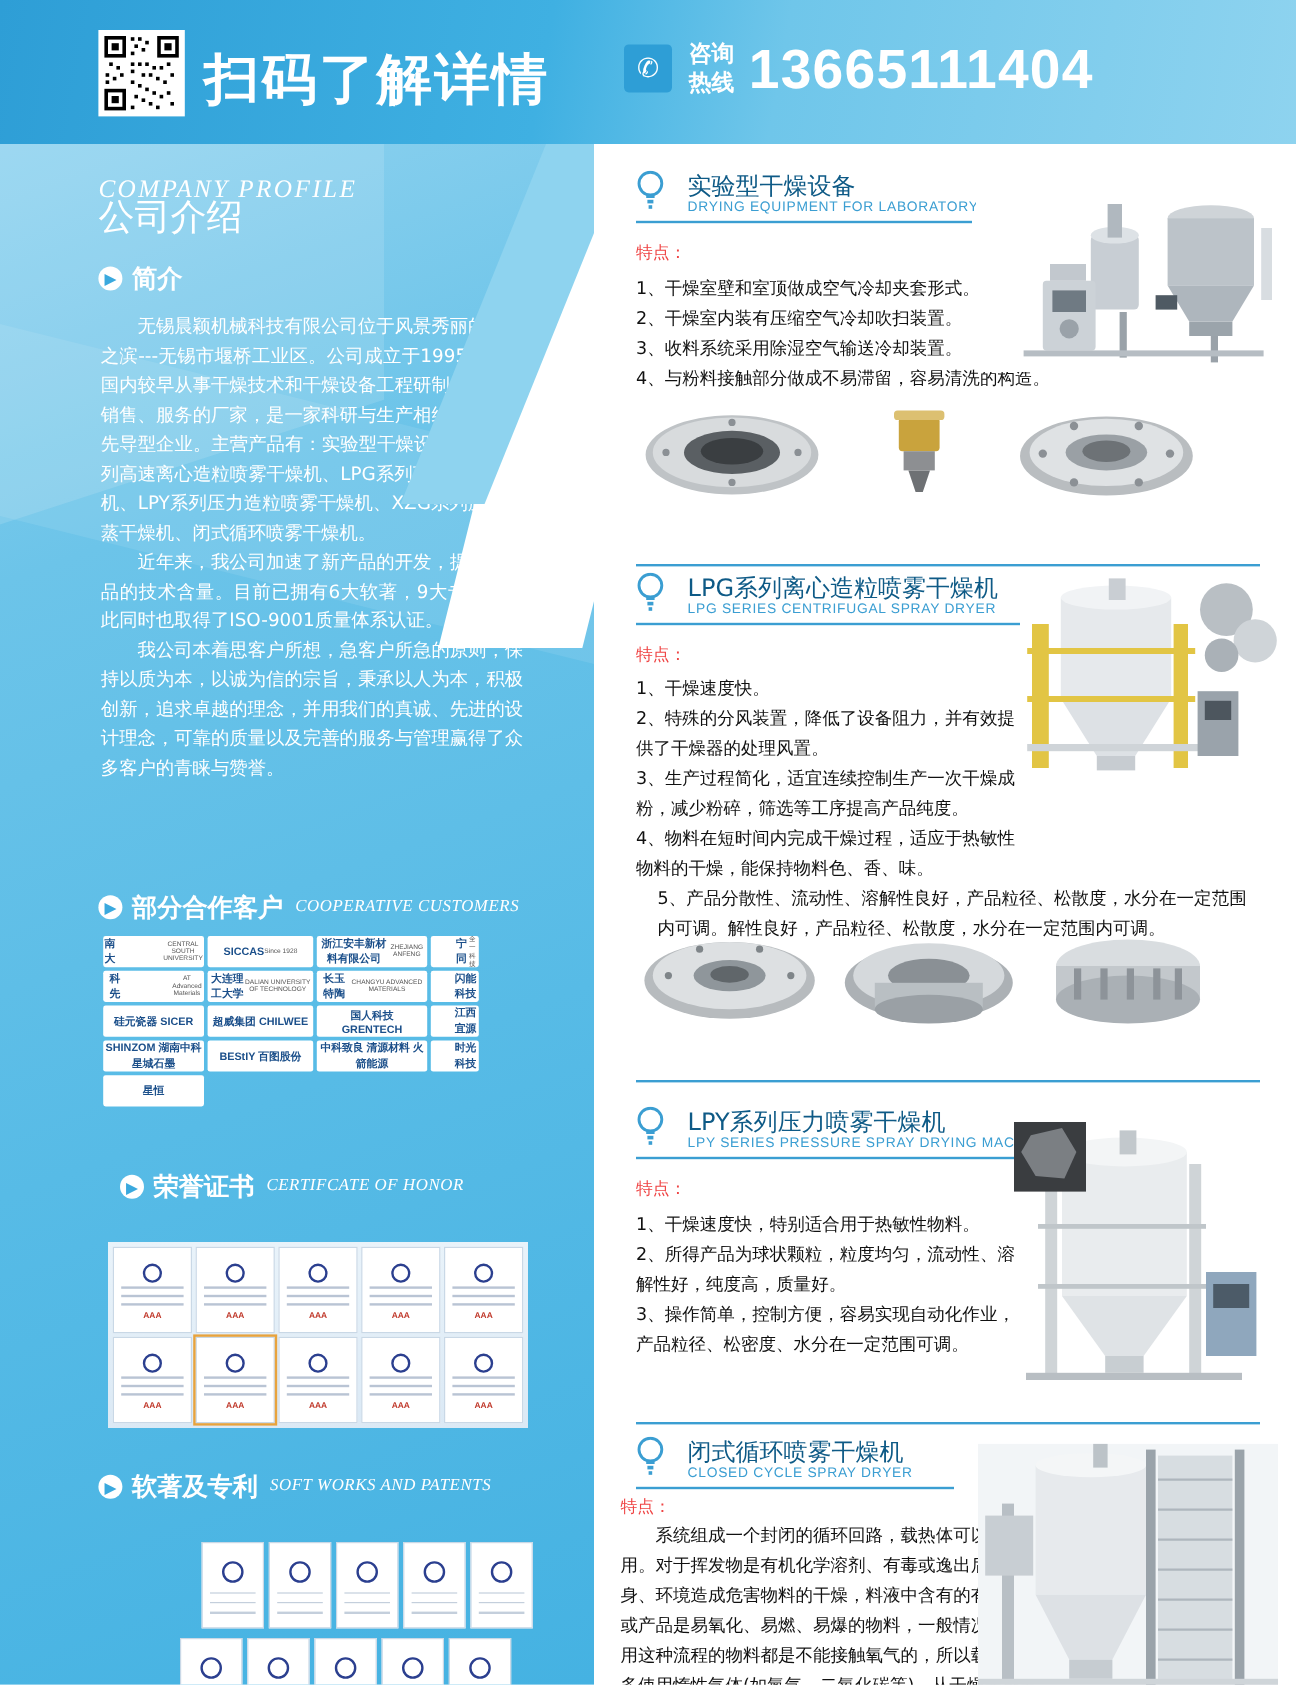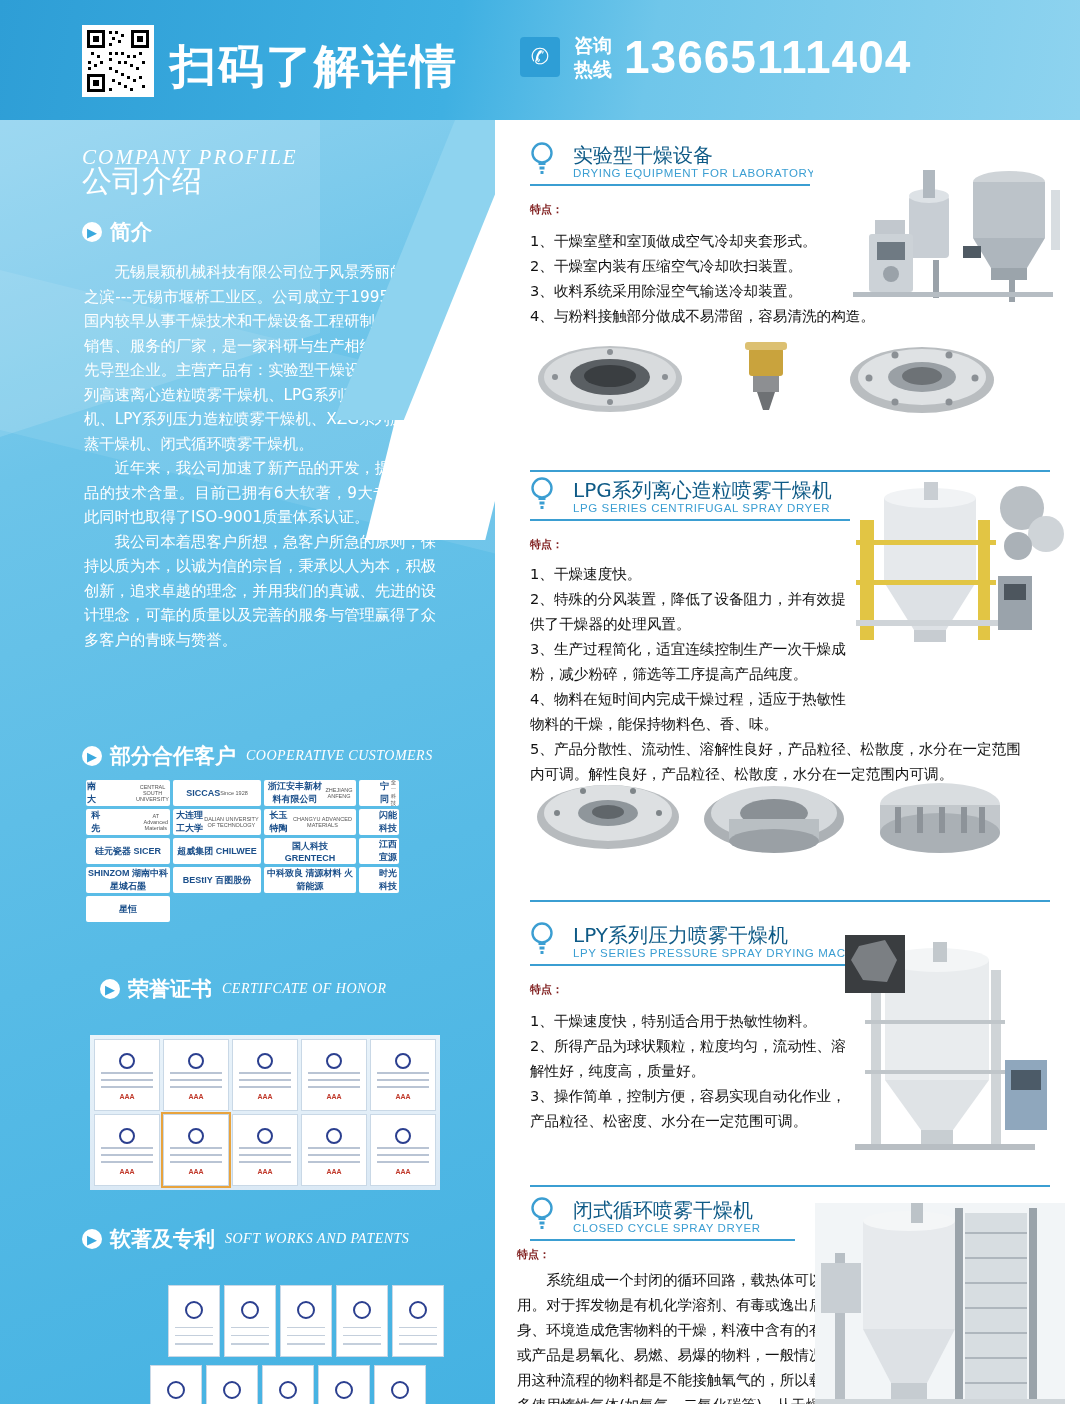--- a/index.html
+++ b/index.html
@@ -146,21 +146,21 @@
     font-family:"DejaVu Sans", sans-serif;
   }
   .p-en {
     position:absolute; left:78px; top:27px; font-size:11.5px; color:#3b9ed2;
     letter-spacing:0.6px; font-family:"Liberation Sans", sans-serif;
   }
   .rule {
     position:absolute; left:35px; width:280px; height:2px; background:#3b9ed2; top:44px;
   }
   .feat-title {
-    font-size:11px; color:#7f1d1d; font-weight:bold; font-family:"DejaVu Sans", sans-serif;
+    font-size:14px; color:#ef4444; font-weight:normal; font-family:"DejaVu Sans", sans-serif;
   }
   .feat-list {
     font-size:14.6px; line-height:25px; color:#111; font-family:"DejaVu Sans", sans-serif;
   }
   .sep { position:absolute; left:35px; width:520px; height:2px; background:#3b9ed2; }
   
   .photo { position:absolute; overflow:hidden; }
   .disc-row { position:absolute; display:flex; gap:16px; }
 </style>
 </head>
@@ -544,21 +544,21 @@
       <div class="p-cn">LPG系列离心造粒喷雾干燥机</div>
       <div class="p-en">LPG SERIES CENTRIFUGAL SPRAY DRYER</div>
       <div class="rule" style="width:345px;"></div>
     </div>
     <div style="position:absolute; left:35px; top:62px;" class="feat-title">特点：</div>
     <div style="position:absolute; left:35px; top:86px; width:330px;" class="feat-list" style2="">
       <div>1、干燥速度快。</div>
       <div>2、特殊的分风装置，降低了设备阻力，并有效提供了干燥器的处理风置。</div>
       <div>3、生产过程简化，适宜连续控制生产一次干燥成粉，减少粉碎，筛选等工序提高产品纯度。</div>
       <div>4、物料在短时间内完成干燥过程，适应于热敏性物料的干燥，能保持物料色、香、味。</div>
-      <div style="width:500px;">5、产品分散性、流动性、溶解性良好，产品粒径、松散度，水分在一定范围内可调。解性良好，产品粒径、松散度，水分在一定范围内可调。</div>
+      <div style="width:500px;margin-left:18px;">5、产品分散性、流动性、溶解性良好，产品粒径、松散度，水分在一定范围内可调。解性良好，产品粒径、松散度，水分在一定范围内可调。</div>
     </div>
     <div class="photo" style="left:355px; top:5px; width:215px; height:175px;">
       <svg width="215" height="175" viewBox="0 0 215 175">
         <rect width="215" height="175" fill="#ffffff"></rect>
         <rect x="34" y="18" width="92" height="84" fill="#e6e9ec"></rect>
         <ellipse cx="80" cy="18" rx="46" ry="10" fill="#f1f3f5"></ellipse>
         <path d="M34 102 L126 102 L96 150 L64 150 Z" fill="#dde1e5"></path>
         <rect x="64" y="150" width="32" height="12" fill="#c7ccd1"></rect>
         <rect x="10" y="40" width="14" height="120" fill="#e2c544"></rect>
         <rect x="128" y="40" width="12" height="120" fill="#e2c544"></rect>

